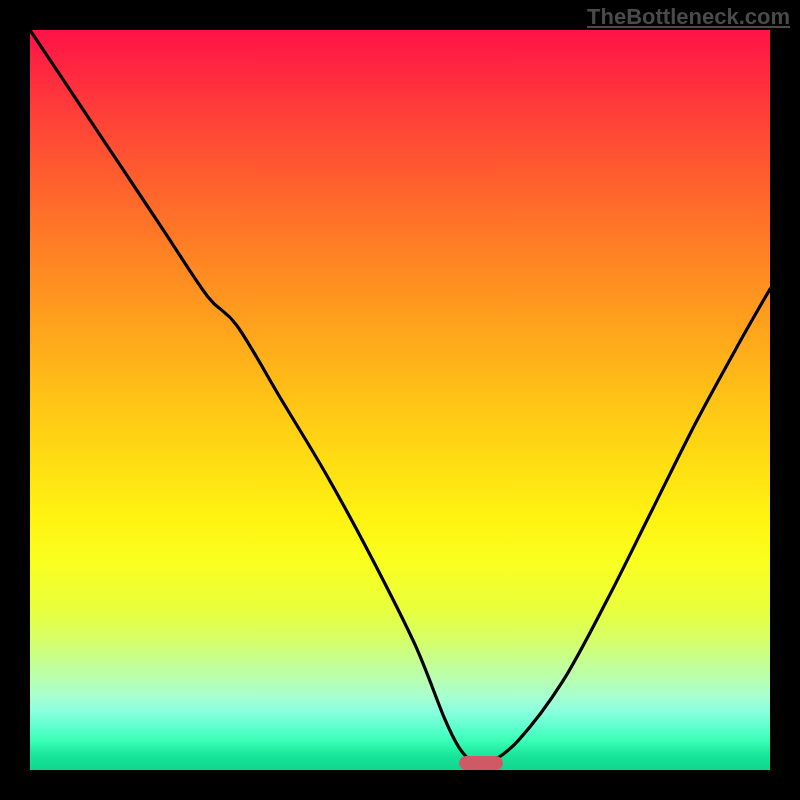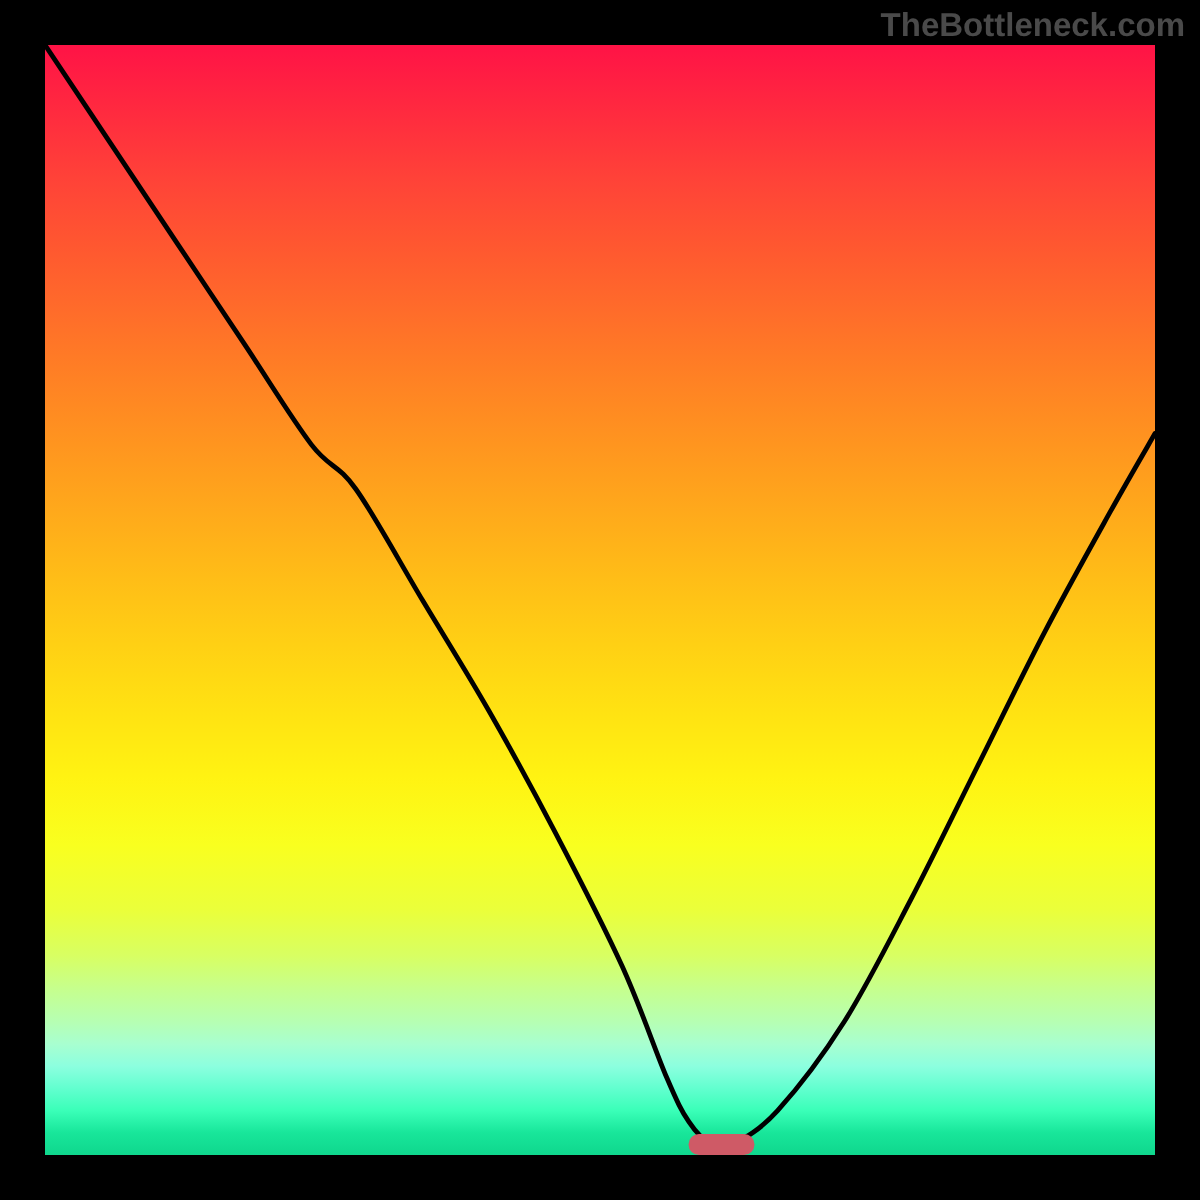--- a/index.html
+++ b/index.html
@@ -19,20 +19,21 @@
   }
   .watermark {
     position: absolute;
     top: 4px;
     right: 10px;
     color: #4a4a4a;
     font-size: 22px;
     font-weight: 600;
     font-family: Arial, sans-serif;
     z-index: 5;
+    text-decoration: underline;
   }
   .plot {
     position: absolute;
     left: 30px;
     top: 30px;
     width: 740px;
     height: 740px;
     background: linear-gradient(
       to bottom,
       #ff1346 0%,

